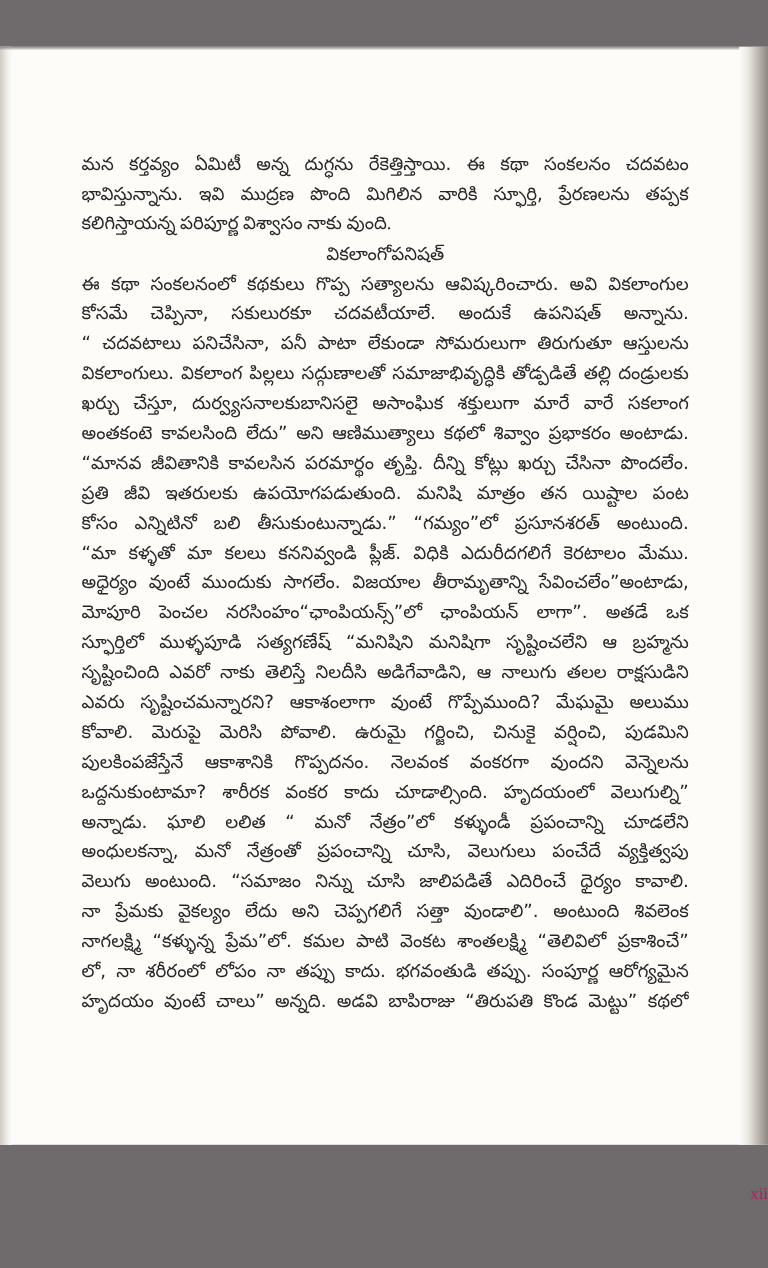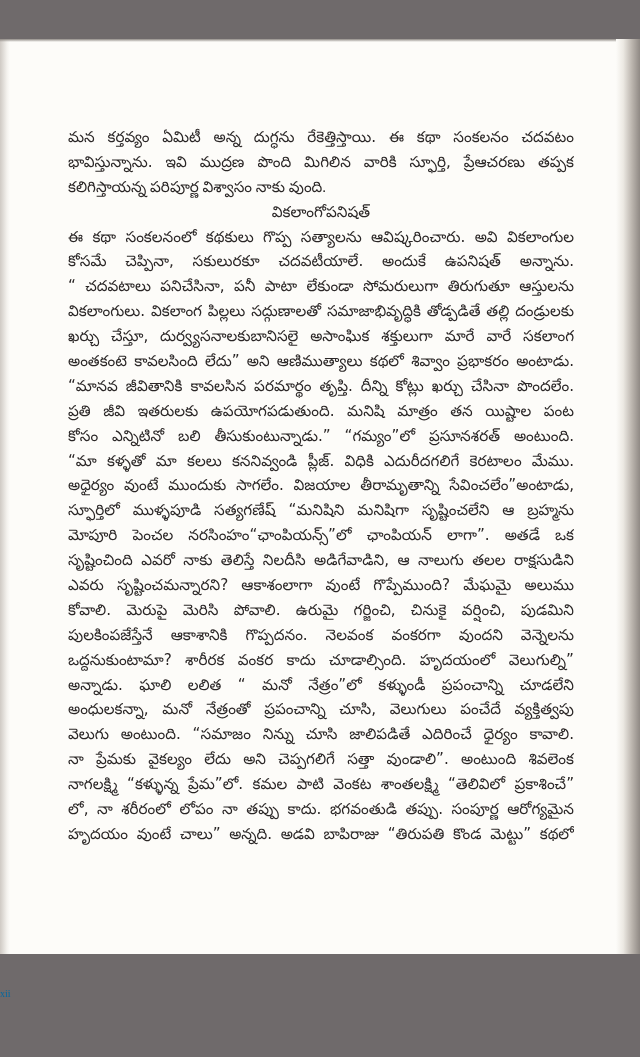--- a/index.html
+++ b/index.html
@@ -31,50 +31,50 @@
     position: absolute; left: 68px; top: 86px; width: 506px;
     font-size: 15.2px; line-height: 24.9px; color: #2a2626;
   }
   .line {
     white-space: nowrap; text-align: justify; text-align-last: justify;
     overflow: hidden; height: 24.9px;
   }
   .line.last { text-align-last: left; font-family: Liberation Serif, serif; }
   .line.center { text-align: center; text-align-last: center; }
   .folio {
-    position: absolute; left: 0; width: 640px; top: 949px; text-align: left;
-    font-family: "Liberation Serif", serif; font-size: 10px; color: #0369a1;
+    position: absolute; left: 0; width: 640px; top: 949px; text-align: right;
+    font-family: "Liberation Serif", serif; font-size: 14px; color: #be185d;
   }
 </style>
 </head>
 <body>
 
 <div class="page">
   <div class="top-shadow"></div>
   <div class="text-block">
     <div>
       <div class="line">మన కర్తవ్యం ఏమిటీ అన్న దుగ్ధను రేకెత్తిస్తాయి. ఈ కథా సంకలనం చదవటం</div>
-      <div class="line">భావిస్తున్నాను. ఇవి ముద్రణ పొంది మిగిలిన వారికి స్ఫూర్తి, ప్రేఆచరణు తప్పక</div>
+      <div class="line">భావిస్తున్నాను. ఇవి ముద్రణ పొంది మిగిలిన వారికి స్ఫూర్తి, ప్రేరణలను తప్పక</div>
       <div class="line last">కలిగిస్తాయన్న పరిపూర్ణ విశ్వాసం నాకు వుంది.</div>
     </div>
     <div class="line center">వికలాంగోపనిషత్</div>
     <div>
       <div class="line">ఈ కథా సంకలనంలో కథకులు గొప్ప సత్యాలను ఆవిష్కరించారు. అవి వికలాంగుల</div>
       <div class="line">కోసమే చెప్పినా, సకులురకూ చదవటీయాలే. అందుకే ఉపనిషత్ అన్నాను.</div>
       <div class="line">“ చదవటాలు పనిచేసినా, పనీ పాటా లేకుండా సోమరులుగా తిరుగుతూ ఆస్తులను</div>
       <div class="line">వికలాంగులు. వికలాంగ పిల్లలు సద్గుణాలతో సమాజాభివృద్ధికి తోడ్పడితే తల్లి దండ్రులకు</div>
       <div class="line">ఖర్చు చేస్తూ, దుర్వ్యసనాలకుబానిసలై అసాంఘిక శక్తులుగా మారే వారే సకలాంగ</div>
       <div class="line">అంతకంటె కావలసింది లేదు” అని ఆణిముత్యాలు కథలో శివ్వాం ప్రభాకరం అంటాడు.</div>
       <div class="line">“మానవ జీవితానికి కావలసిన పరమార్థం తృప్తి. దీన్ని కోట్లు ఖర్చు చేసినా పొందలేం.</div>
       <div class="line">ప్రతి జీవి ఇతరులకు ఉపయోగపడుతుంది. మనిషి మాత్రం తన యిష్టాల పంట</div>
       <div class="line">కోసం ఎన్నిటినో బలి తీసుకుంటున్నాడు.” “గమ్యం”లో ప్రసూనశరత్ అంటుంది.</div>
       <div class="line">“మా కళ్ళతో మా కలలు కననివ్వండి ప్లీజ్. విధికి ఎదురీదగలిగే కెరటాలం మేము.</div>
       <div class="line">అధైర్యం వుంటే ముందుకు సాగలేం. విజయాల తీరామృతాన్ని సేవించలేం”అంటాడు,</div>
+      <div class="line">మోపూరి పెంచల నరసింహం“ఛాంపియన్స్”లో ఛాంపియన్ లాగా”. అతడే ఒక</div>
       <div class="line">స్ఫూర్తిలో ముళ్ళపూడి సత్యగణేష్ “మనిషిని మనిషిగా సృష్టించలేని ఆ బ్రహ్మను</div>
-      <div class="line">మోపూరి పెంచల నరసింహం“ఛాంపియన్స్”లో ఛాంపియన్ లాగా”. అతడే ఒక</div>
       <div class="line">సృష్టించింది ఎవరో నాకు తెలిస్తే నిలదీసి అడిగేవాడిని, ఆ నాలుగు తలల రాక్షసుడిని</div>
       <div class="line">ఎవరు సృష్టించమన్నారని? ఆకాశంలాగా వుంటే గొప్పేముంది? మేఘమై అలుము</div>
       <div class="line">కోవాలి. మెరుపై మెరిసి పోవాలి. ఉరుమై గర్జించి, చినుకై వర్షించి, పుడమిని</div>
       <div class="line">పులకింపజేస్తేనే ఆకాశానికి గొప్పదనం. నెలవంక వంకరగా వుందని వెన్నెలను</div>
       <div class="line">ఒద్దనుకుంటామా? శారీరక వంకర కాదు చూడాల్సింది. హృదయంలో వెలుగుల్ని”</div>
       <div class="line">అన్నాడు. ఘాలి లలిత “ మనో నేత్రం”లో కళ్ళుండీ ప్రపంచాన్ని చూడలేని</div>
       <div class="line">అంధులకన్నా, మనో నేత్రంతో ప్రపంచాన్ని చూసి, వెలుగులు పంచేదే వ్యక్తిత్వపు</div>
       <div class="line">వెలుగు అంటుంది. “సమాజం నిన్ను చూసి జాలిపడితే ఎదిరించే ధైర్యం కావాలి.</div>
       <div class="line">నా ప్రేమకు వైకల్యం లేదు అని చెప్పగలిగే సత్తా వుండాలి”. అంటుంది శివలెంక</div>
       <div class="line">నాగలక్ష్మి “కళ్ళున్న ప్రేమ”లో. కమల పాటి వెంకట శాంతలక్ష్మి “తెలివిలో ప్రకాశించే”</div>

